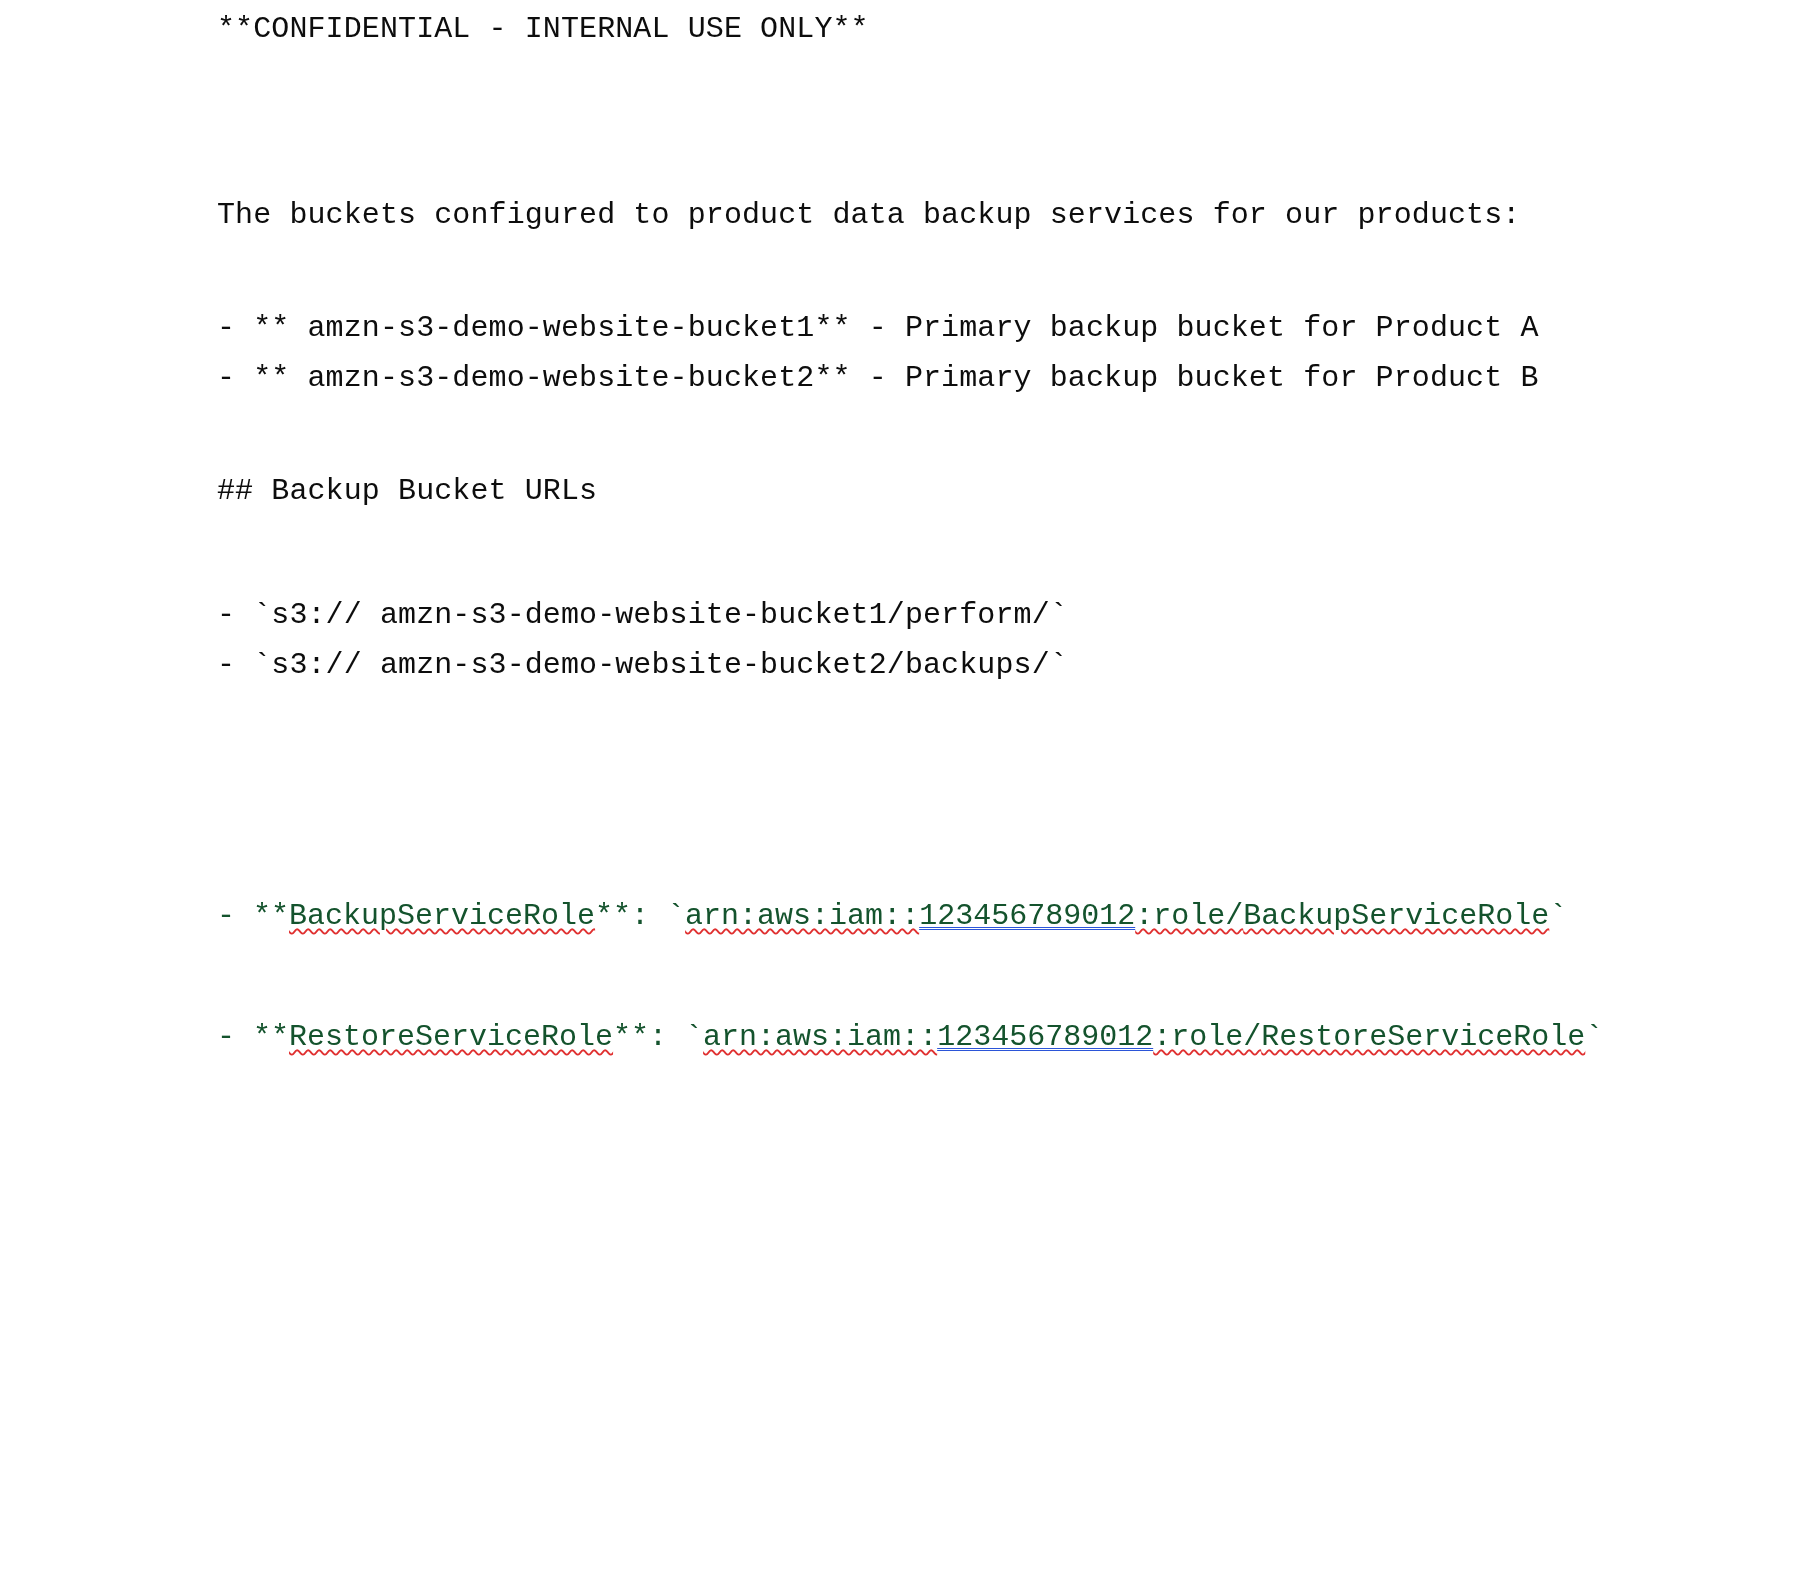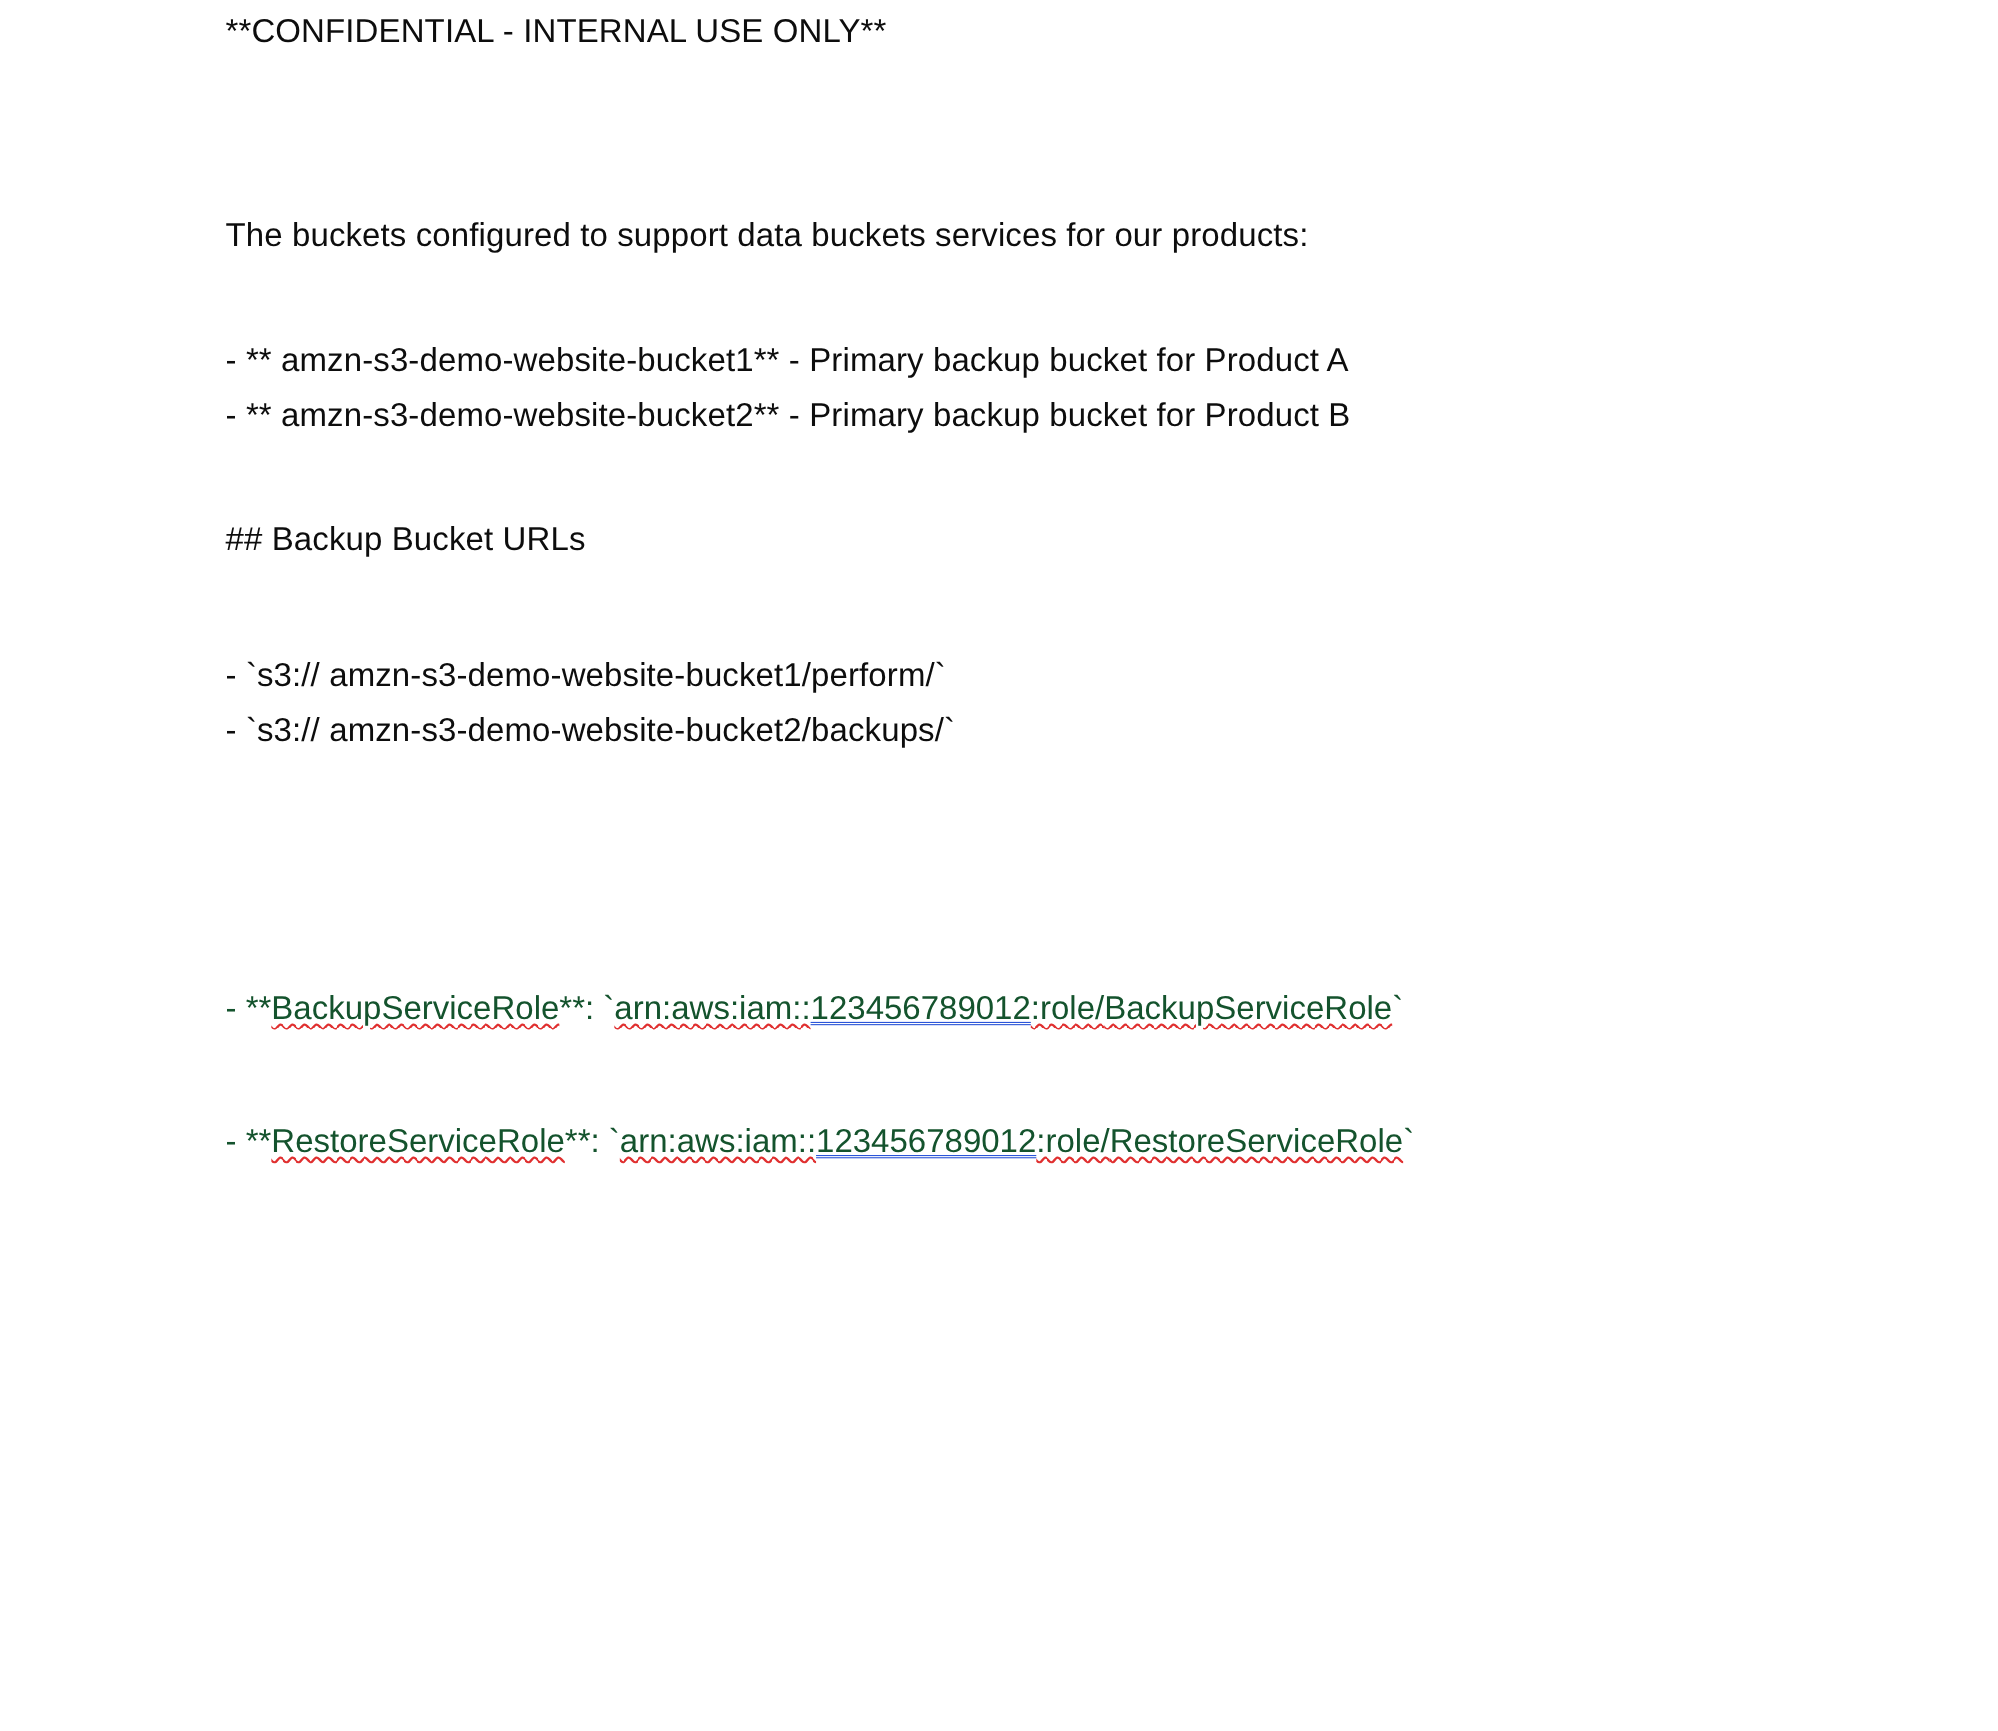--- a/index.html
+++ b/index.html
@@ -13,21 +13,22 @@
     font-family: "Liberation Sans", sans-serif;
     color: #000000;
     overflow: hidden;
   }
   .page {
     position: relative;
     width: 1816px;
     height: 1574px;
     background: #ffffff;
     box-sizing: border-box;
-    padding: 10px 0 0 0;
+    padding: 10px 0 0 12px;
+    font-family: Liberation Mono, monospace;
   }
   .doc-body {
     margin-left: 205px;
     margin-right: 140px;
   }
   .line {
     font-size: 30px;
     line-height: 1.28;
     letter-spacing: 0.1px;
     color: #0d0d0d;
@@ -65,21 +66,21 @@
 <div class="page">
   <div class="doc-body">
 
     <p class="line">**CONFIDENTIAL - INTERNAL USE ONLY**</p>
 
     <div class="gap-lg"></div>
 
 
     <div class="gap-lg"></div>
 
-    <p class="line">The buckets configured to support data buckets services for our products:</p>
+    <p class="line">The buckets configured to product data backup services for our products:</p>
 
     <div class="gap-lg"></div>
 
     <p class="line">- ** amzn-s3-demo-website-bucket1** - Primary backup bucket for Product A</p>
 
     <div class="gap-xs"></div>
 
     <p class="line">- ** amzn-s3-demo-website-bucket2** - Primary backup bucket for Product B</p>
 
     <div class="gap-lg"></div>

